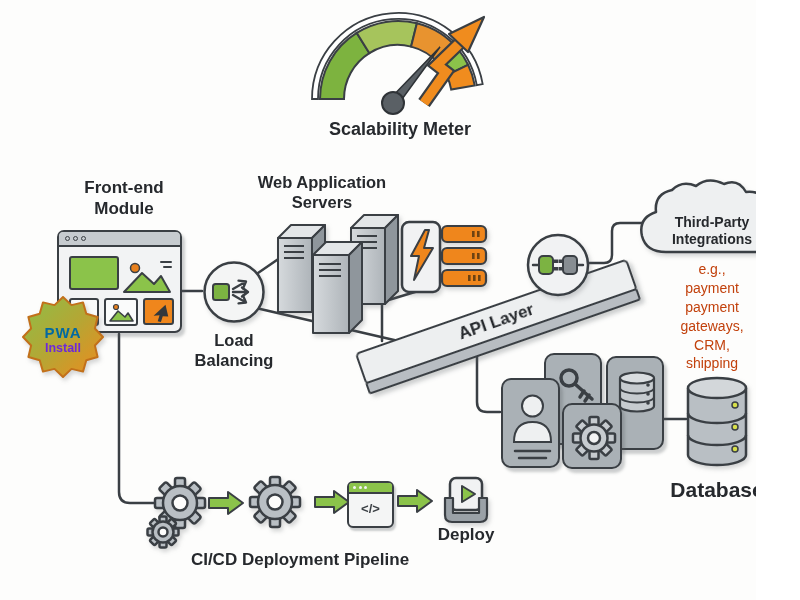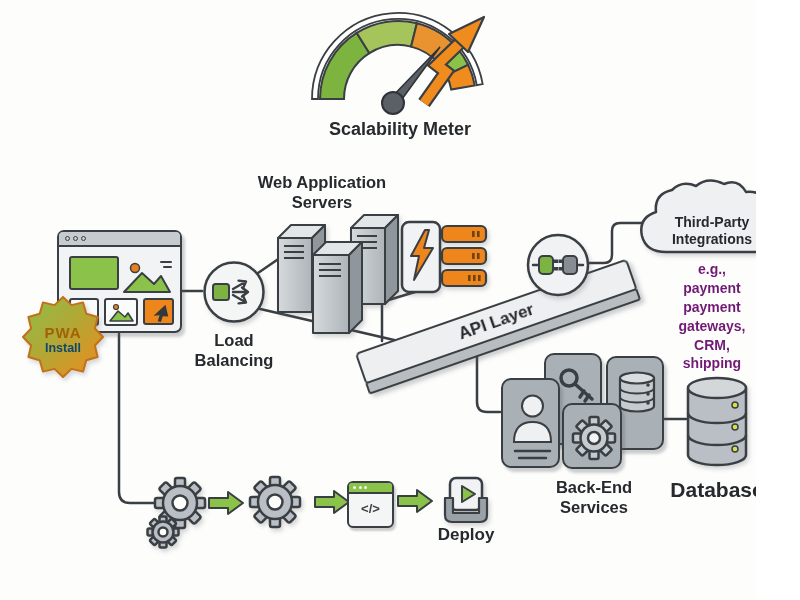--- a/index.html
+++ b/index.html
@@ -2,21 +2,21 @@
 <html><head>
 <meta charset="utf-8">
 <style>
   *{margin:0;padding:0;box-sizing:border-box}
   html,body{background:#ffffff}
   body{font-family:"Liberation Sans",sans-serif}
   .stage{position:relative;width:756px;height:600px;background:#fdfdfc;overflow:hidden}
   .abs{position:absolute}
   .lbl{position:absolute;color:#26292d;font-weight:bold;text-align:center;
        white-space:pre-line;line-height:1.22;transform:translateX(-50%)}
-  .lbl.small{font-weight:700;color:#701a75}
+  .lbl.small{font-weight:400;color:#c2410c}
   .shadow{filter:drop-shadow(2px 3px 2px rgba(90,95,100,.25))}
   .card{position:absolute;background:#aab1b6;border:2.5px solid #3a3f44;border-radius:10px;
         box-shadow:3px 4px 3px rgba(90,95,100,.3)}
   .browser{position:absolute;left:57px;top:230px;width:125px;height:103px;background:#f2f3f4;
            border:2.5px solid #3a3f44;border-radius:7px;box-shadow:3px 4px 3px rgba(90,95,100,.3)}
   .browser .bar{height:15px;background:#c6cbcf;border-bottom:2px solid #3a3f44;
                 border-radius:4px 4px 0 0;display:flex;align-items:center;gap:3px;padding-left:6px}
   .browser .dot{width:5px;height:5px;border:1.5px solid #3a3f44;border-radius:50%}
   .tile{position:absolute;border:2px solid #3a3f44;border-radius:3px;background:#fafbfb}
   .slab{position:absolute;left:362px;top:352px;width:288px;transform:rotate(-19.2deg);
@@ -63,20 +63,22 @@
     <polygon points="108.8,102.2 152,43 101.2,95.8" fill="#5a6065" stroke="#2f3337" stroke-width="1.5"></polygon>
     <circle cx="105" cy="99" r="11" fill="#5a6065" stroke="#2f3337" stroke-width="2"></circle>
     <g>
       <polyline points="136,99 158,68 149,61 175,36" fill="none" stroke="#3a3f44" stroke-width="14" stroke-linejoin="miter"></polyline>
       <polyline points="136,99 158,68 149,61 175,36" fill="none" stroke="#f08c1e" stroke-width="9.5"></polyline>
       <polygon points="196,13 180,48 161,30" fill="#f08c1e" stroke="#3a3f44" stroke-width="2.2" stroke-linejoin="round"></polygon>
     </g>
   </svg>
   <div class="lbl" style="left:400px;top:119px;font-size:18px">Scalability Meter</div>
 
+  <div class="lbl" style="left:124px;top:178px;font-size:17px">Front-end
+Module</div>
   <div class="browser" style="z-index:2">
     <div class="bar">
       <span class="dot"></span>
       <span class="dot"></span>
       <span class="dot"></span>
     </div>
     <div class="tile" style="left:10px;top:24px;width:50px;height:34px;background:#8bc34a"></div>
     <svg style="left:62px;top:24px" width="52" height="38" viewBox="0 0 52 38">
       <path d="M40,6 H50 M43,11 H50" stroke="#3a3f44" stroke-width="2" stroke-linecap="round"></path>
       <circle cx="14" cy="12" r="4.5" fill="#e8801d" stroke="#3a3f44" stroke-width="1.5"></circle>
@@ -98,22 +100,22 @@
   <svg class="abs shadow" style="left:23px;top:295px;z-index:4" width="80" height="84" viewBox="0 0 80 84">
     <defs>
       <linearGradient id="pwaGrad" x1="0" y1="0" x2="1" y2="1">
         <stop offset="0" stop-color="#8cbf48"></stop>
           <stop offset="0.5" stop-color="#b5a634"></stop>
           <stop offset="1" stop-color="#ef8a1d"></stop>
       </linearGradient>
     </defs>
     <polygon points="80,42 71.9,33.5 74.6,22 63.3,18.7 60,7.4 48.5,10.1 40,2 31.5,10.1 20,7.4 16.7,18.7 5.4,22 8.1,33.5 0,42 8.1,50.5 5.4,62 16.7,65.3 20,76.6 31.5,73.9 40,82 48.5,73.9 60,76.6 63.3,65.3 74.6,62 71.9,50.5" fill="url(#pwaGrad)" stroke="#c2701a" stroke-width="2" stroke-linejoin="round"></polygon>
   </svg>
-  <div class="lbl" style="left:63px;top:324px;font-size:15px;letter-spacing:1px;color:#a16207;z-index:5">PWA</div>
-  <div class="lbl" style="left:63px;top:341px;font-size:12.5px;font-weight:600;color:#0c4a6e;z-index:5">Install</div>
+  <div class="lbl" style="left:63px;top:324px;font-size:15px;letter-spacing:1px;color:#0369a1;z-index:5">PWA</div>
+  <div class="lbl" style="left:63px;top:341px;font-size:12.5px;font-weight:600;color:#6d28d9;z-index:5">Install</div>
 
   <svg class="abs shadow" style="left:202px;top:260px;z-index:2" width="64" height="64" viewBox="0 0 64 64">
     <circle cx="32" cy="32" r="29.5" fill="#f4f5f5" stroke="#3a3f44" stroke-width="2.5"></circle>
     <rect x="11" y="24" width="16" height="16" rx="2.5" fill="#7cb342" stroke="#3a3f44" stroke-width="2"></rect>
     <g fill="none" stroke="#3a3f44" stroke-width="2.4" stroke-linecap="round" stroke-linejoin="round">
       <g transform="translate(31,32)">
           <path d="M0,0 H13 M9,-4.5 L15,0 L9,4.5"></path>
         </g>
       <g transform="translate(31,29) rotate(-30)">
           <path d="M0,0 H13 M9,-4.5 L15,0 L9,4.5"></path>
@@ -253,22 +255,20 @@
             </g>
           <g transform="rotate(315)">
               <rect x="-4.5" y="-21" width="9" height="10" rx="1.5"></rect>
             </g>
           <circle cx="0" cy="0" r="13.5"></circle>
           <circle cx="0" cy="0" r="6" fill="#f2f3f4"></circle>
         </g>
       </g>
     </svg>
   </div>
-  <div class="lbl" style="left:594px;top:477px;font-size:16.5px">Back-End
-Services</div>
 
   <svg class="abs shadow" style="left:685px;top:375px;z-index:2" width="64" height="95" viewBox="0 0 64 95">
     <path d="M3,13 V80 A29,10 0 0 0 61,80 V13" fill="#b9bfc4" stroke="#3a3f44" stroke-width="2.5"></path>
     <ellipse cx="32" cy="13" rx="29" ry="10" fill="#d3d7da" stroke="#3a3f44" stroke-width="2.5"></ellipse>
     <path d="M3,38 A29,10 0 0 0 61,38 M3,60 A29,10 0 0 0 61,60" fill="none" stroke="#3a3f44" stroke-width="2.5"></path>
     <g fill="#d8e04a" stroke="#3a3f44" stroke-width="1.5">
       <circle cx="50" cy="30" r="3"></circle>
         <circle cx="50" cy="52" r="3"></circle>
         <circle cx="50" cy="74" r="3"></circle>
     </g>
@@ -382,14 +382,15 @@
     </div>
     <div class="code">&lt;/&gt;</div>
   </div>
 
   <svg class="abs shadow" style="left:441px;top:476px;z-index:2" width="50" height="50" viewBox="0 0 50 50">
     <rect x="9" y="2" width="32" height="32" rx="6" fill="#f1f2f3" stroke="#3a3f44" stroke-width="2.5"></rect>
     <polygon points="21,10 34,18 21,26" fill="#8bc34a" stroke="#3a3f44" stroke-width="2" stroke-linejoin="round"></polygon>
     <path d="M4,22 L4,39 Q4,46 11,46 L39,46 Q46,46 46,39 L46,22 L38,22 L38,37 L12,37 L12,22 Z" fill="#9aa1a7" stroke="#3a3f44" stroke-width="2.2" stroke-linejoin="round"></path>
   </svg>
   <div class="lbl" style="left:466px;top:525px;font-size:17px">Deploy</div>
+  <div class="lbl" style="left:300px;top:550px;font-size:17px">CI/CD Deployment Pipeline</div>
 
 </div>
 
 </body></html>

